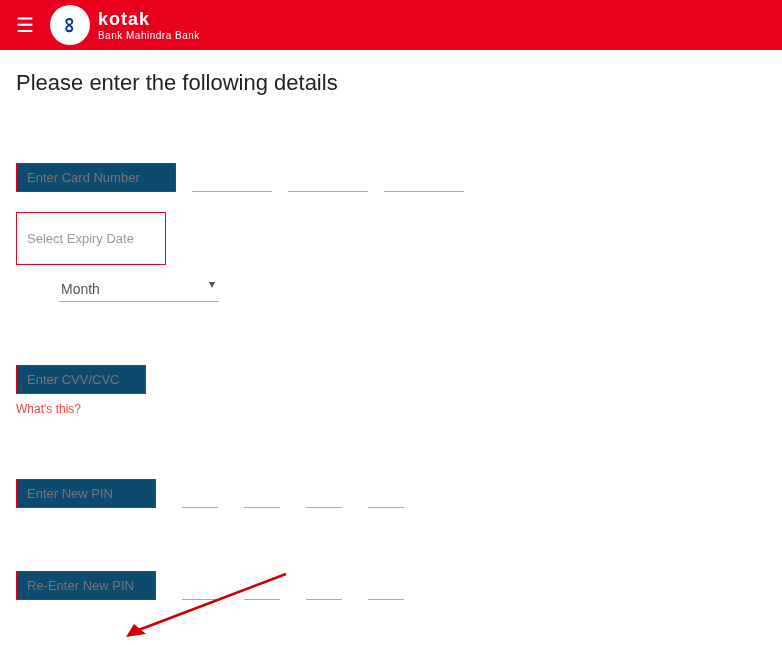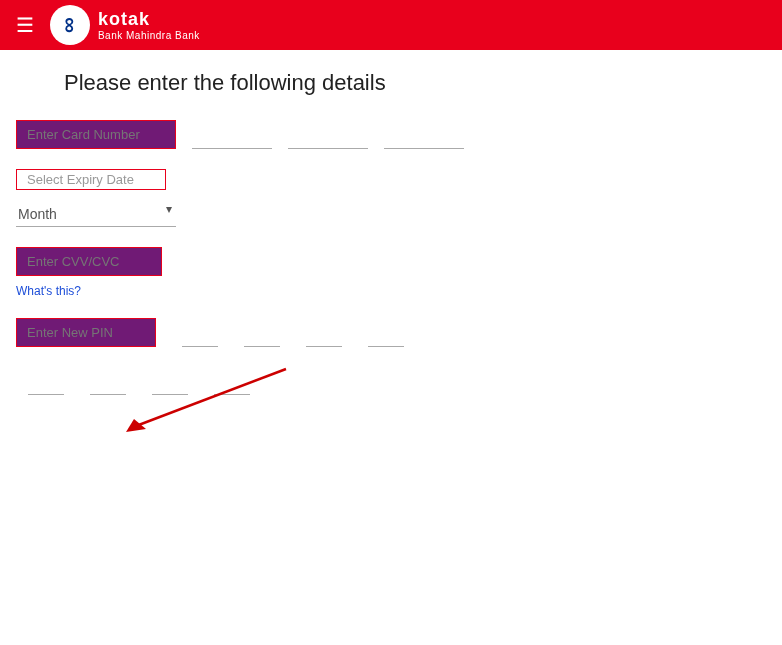--- a/index.html
+++ b/index.html
@@ -59,55 +59,55 @@
 
     
     .main {
       padding: 20px 16px;
     }
     .page-title {
       font-size: 22px;
       font-weight: normal;
       color: #222;
       margin-bottom: 24px;
-      margin-left: 48px;
     }
 
     
     .card-number-section {
       display: flex;
       align-items: flex-end;
       gap: 0;
       margin-bottom: 20px;
     }
     .input-outlined {
       border: 1.5px solid #e8001c;
       padding: 6px 10px;
       color: #999;
       font-size: 13px;
       outline: none;
-      background: #701a75;
+      background: #0c4a6e;
+      margin-top: 43px;
     }
     .card-num-first {
       width: 160px;
     }
     .card-num-segment {
       border: none;
       border-bottom: 1.5px solid #aaa;
       width: 80px;
       margin-left: 16px;
       padding: 6px 4px;
       font-size: 13px;
       outline: none;
     }
 
     
     .expiry-label-box {
       border: 1.5px solid #e8001c;
-      padding: 2px 10px;
+      padding: 18px 10px;
       color: #999;
       font-size: 13px;
       display: inline-block;
       margin-bottom: 12px;
       width: 150px;
     }
     .expiry-section {
       margin-bottom: 20px;
     }
     .expiry-dropdowns {
@@ -124,39 +124,40 @@
       padding: 4px 2px;
       outline: none;
       width: 160px;
       cursor: pointer;
       appearance: none;
       -webkit-appearance: none;
     }
     .dropdown-wrapper {
       position: relative;
       display: inline-flex;
+      margin-left: 43px;
     }
     .dropdown-wrapper::after {
       content: '▾';
       position: absolute;
       right: 4px;
       color: #555;
       pointer-events: none;
       font-size: 12px;
     }
 
     
     .cvv-section {
       margin-bottom: 8px;
     }
     .cvv-input {
-      width: 146px;
+      width: 130px;
     }
     .whats-this {
-      color: #1d4ed8;
+      color: #ef4444;
       font-size: 12px;
       cursor: pointer;
       text-decoration: none;
       display: block;
       margin-bottom: 20px;
     }
 
     
     .pin-section {
       margin-bottom: 20px;
@@ -259,20 +260,21 @@
       <input class="input-outlined pin-first" type="password" placeholder="Enter New PIN" style="">
       <input class="pin-digit" type="password" maxlength="1" style="">
       <input class="pin-digit" type="password" maxlength="1" style="">
       <input class="pin-digit" type="password" maxlength="1" style="">
       <input class="pin-digit" type="password" maxlength="1" style="">
     </div>
   </div>
 
   <div class="pin-section">
     <div class="pin-row">
+      <input class="input-outlined pin-first" type="password" placeholder="Re-Enter New PIN" style="">
       <input class="pin-digit" type="password" maxlength="1" style="">
       <input class="pin-digit" type="password" maxlength="1" style="">
       <input class="pin-digit" type="password" maxlength="1" style="">
       <input class="pin-digit" type="password" maxlength="1" style="">
     </div>
   </div>
 
   <div class="confirm-section">
     
     <svg style="position:absolute; top:-55px; left:60px; pointer-events:none;" width="220" height="70" viewBox="0 0 220 70">

